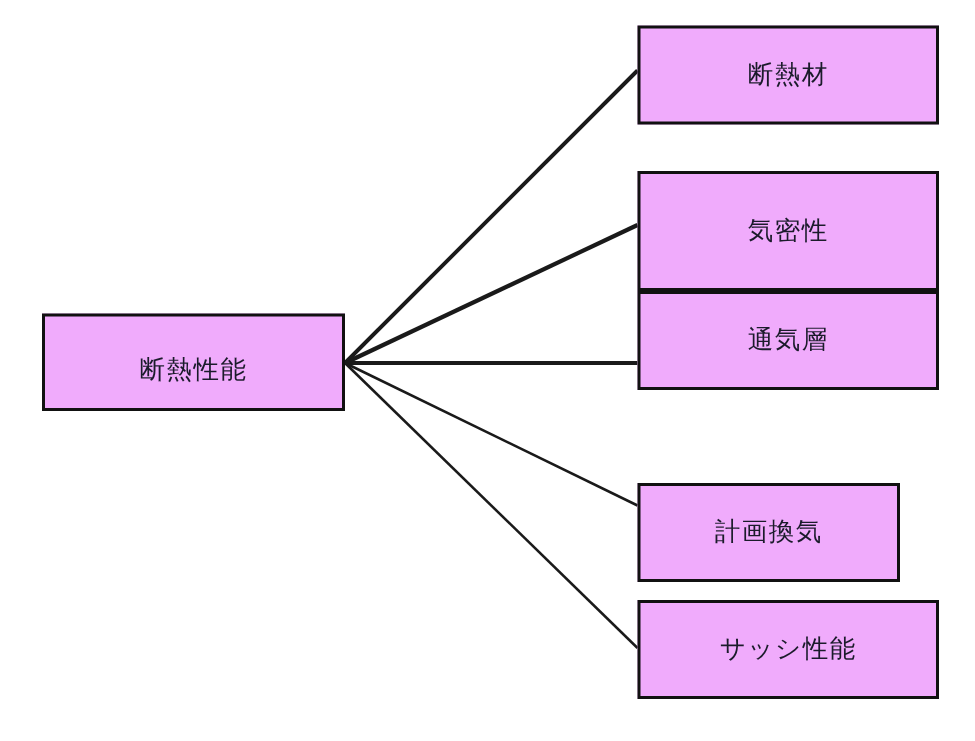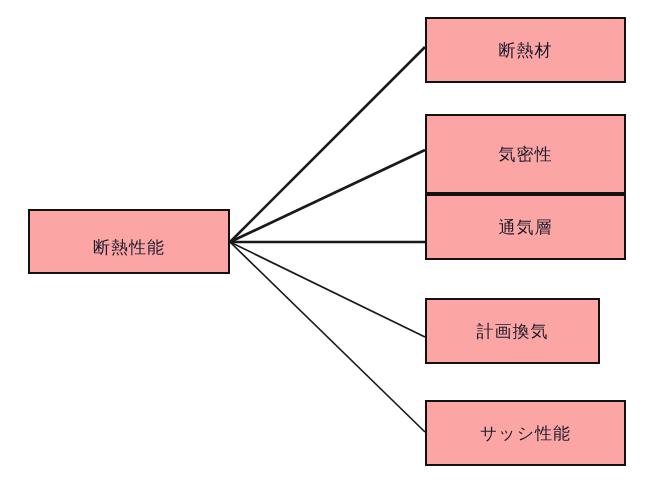--- a/index.html
+++ b/index.html
@@ -22,21 +22,21 @@
     position: absolute;
     left: 0;
     top: 0;
     width: 650px;
     height: 494px;
     pointer-events: none;
   }
   .node-box {
     position: absolute;
     box-sizing: border-box;
-    background: #fca5a5;
+    background: #f0abfc;
     border: 2px solid #111111;
     display: flex;
     align-items: center;
     justify-content: center;
   }
   .node-label {
     font-family: "DejaVu Sans", "Liberation Sans", sans-serif;
     font-size: 17px;
     line-height: 1.1;
     letter-spacing: 1px;
@@ -70,21 +70,21 @@
   </div>
 
   <div class="node-box" style="left: 425px; top: 114px; width: 201px; height: 80px; border-color: rgb(17, 17, 17);">
     <span class="node-label" style="color: rgb(27, 27, 43);">気密性</span>
   </div>
 
   <div class="node-box" style="left: 425px; top: 194px; width: 201px; height: 66px; border-color: rgb(17, 17, 17);">
     <span class="node-label" style="color: rgb(27, 27, 43);">通気層</span>
   </div>
 
-  <div class="node-box" style="left: 425px; top: 298px; width: 175px; height: 66px; border-color: rgb(17, 17, 17);">
+  <div class="node-box" style="left: 425px; top: 322px; width: 175px; height: 66px; border-color: rgb(17, 17, 17);">
     <span class="node-label" style="color: rgb(27, 27, 43);">計画換気</span>
   </div>
 
   <div class="node-box" style="left: 425px; top: 400px; width: 201px; height: 66px; border-color: rgb(17, 17, 17);">
     <span class="node-label" style="color: rgb(27, 27, 43); text-align: center;">サッシ性能</span>
   </div>
 
 </div>
 
 </body></html>

